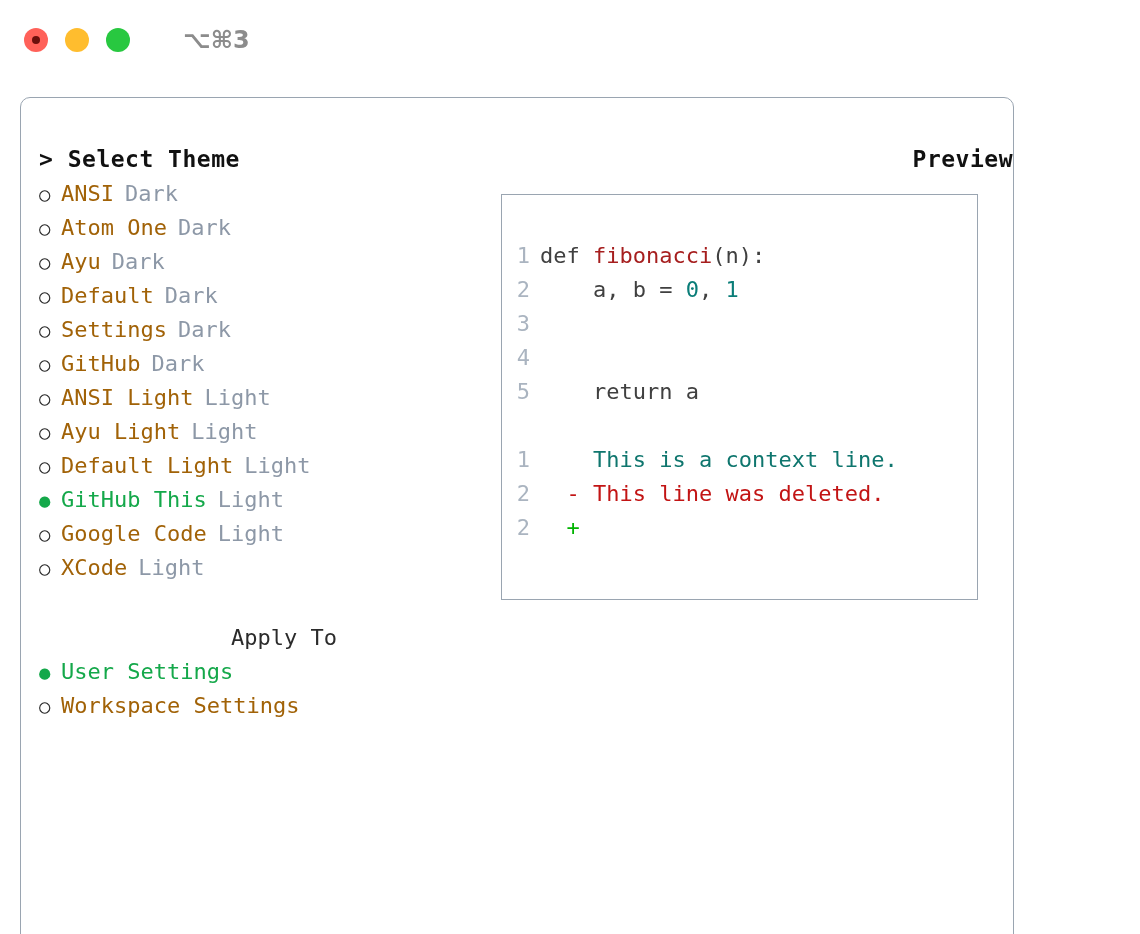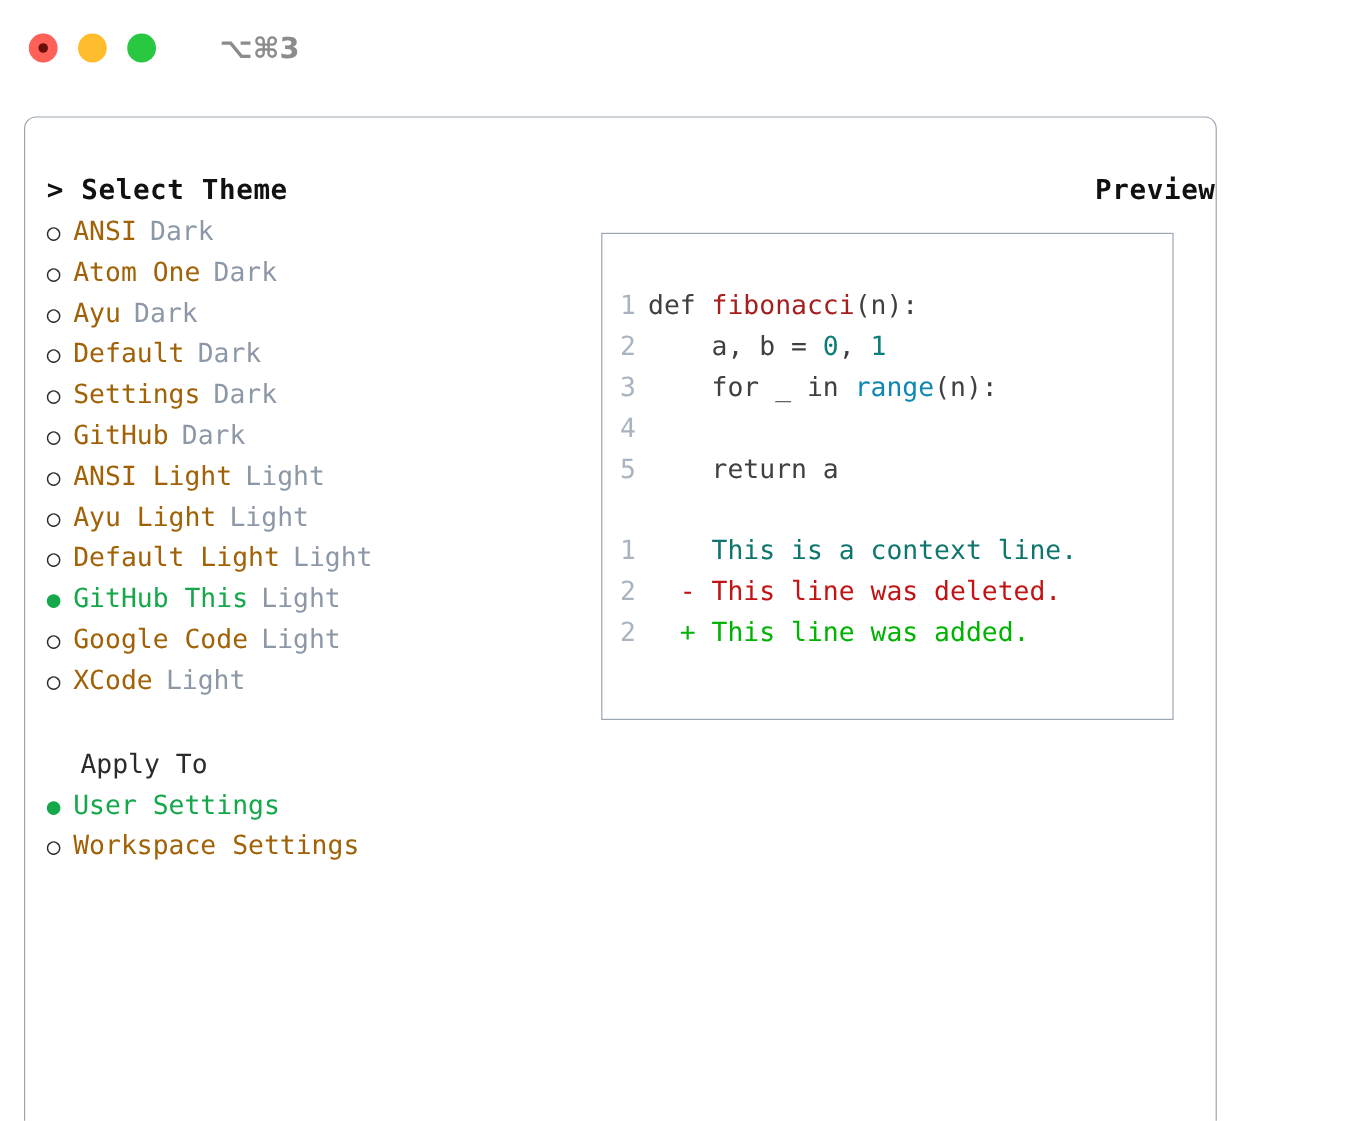--- a/index.html
+++ b/index.html
@@ -106,20 +106,21 @@
   .opt-label { color: #a16207; }
   .opt-badge { color: #8d98a7; margin-left: 11px; }
 
   .section-gap { height: 36px; }
   .apply-header {
     font-size: 22px;
     color: #2b2b2b;
     line-height: 34px;
     padding-left: 28px;
     white-space: pre;
+    text-align: center;
   }
   .hint {
     margin-top: 38px;
     font-size: 21px;
     line-height: 34px;
     color: #8d98a7;
     max-width: 405px;
   }
 
   
@@ -207,28 +208,28 @@
 
       </div>
 
       <div class="col-right">
         <div class="preview-title">Preview</div>
 
         <div class="code-box">
           <div id="code-lines">
               <div class="code-line"><span class="gutter">1</span><span><span class="code-text"></span><span class="code-text">def </span><span class="tok-fn">fibonacci</span><span class="code-text">(n):</span></span></div>
               <div class="code-line"><span class="gutter">2</span><span><span class="code-text">    </span><span class="code-text">a, b = </span><span class="tok-num">0</span><span class="code-text">, </span><span class="tok-num">1</span></span></div>
-              <div class="code-line"><span class="gutter">3</span><span><span class="code-text">    </span><span class="code-text">for _ in </span><span class="tok-call">range</span><span class="code-text">(n):</span></span></div>
+              <div class="code-line"><span class="gutter">3</span></div>
               <div class="code-line"><span class="gutter">4</span><span><span class="code-text">        </span></span></div>
               <div class="code-line"><span class="gutter">5</span><span><span class="code-text">    </span><span class="code-text">return a</span></span></div>
             </div>
           <div class="diff-gap"></div>
           <div id="diff-lines">
               <div class="code-line"><span class="gutter">1</span><span class="diff-ctx">    </span><span class="diff-ctx">This is a context line.</span></div>
               <div class="code-line"><span class="gutter">2</span><span class="diff-del">  - </span><span class="diff-del">This line was deleted.</span></div>
-              <div class="code-line"><span class="gutter">2</span><span class="diff-add">  + </span><span class="diff-add">This line was added.</span></div>
+              <div class="code-line"><span class="gutter">2</span><span class="diff-add">  + </span></div>
             </div>
         </div>
       </div>
 
     </div>
   </div>
 </div>
 
 </body></html>

